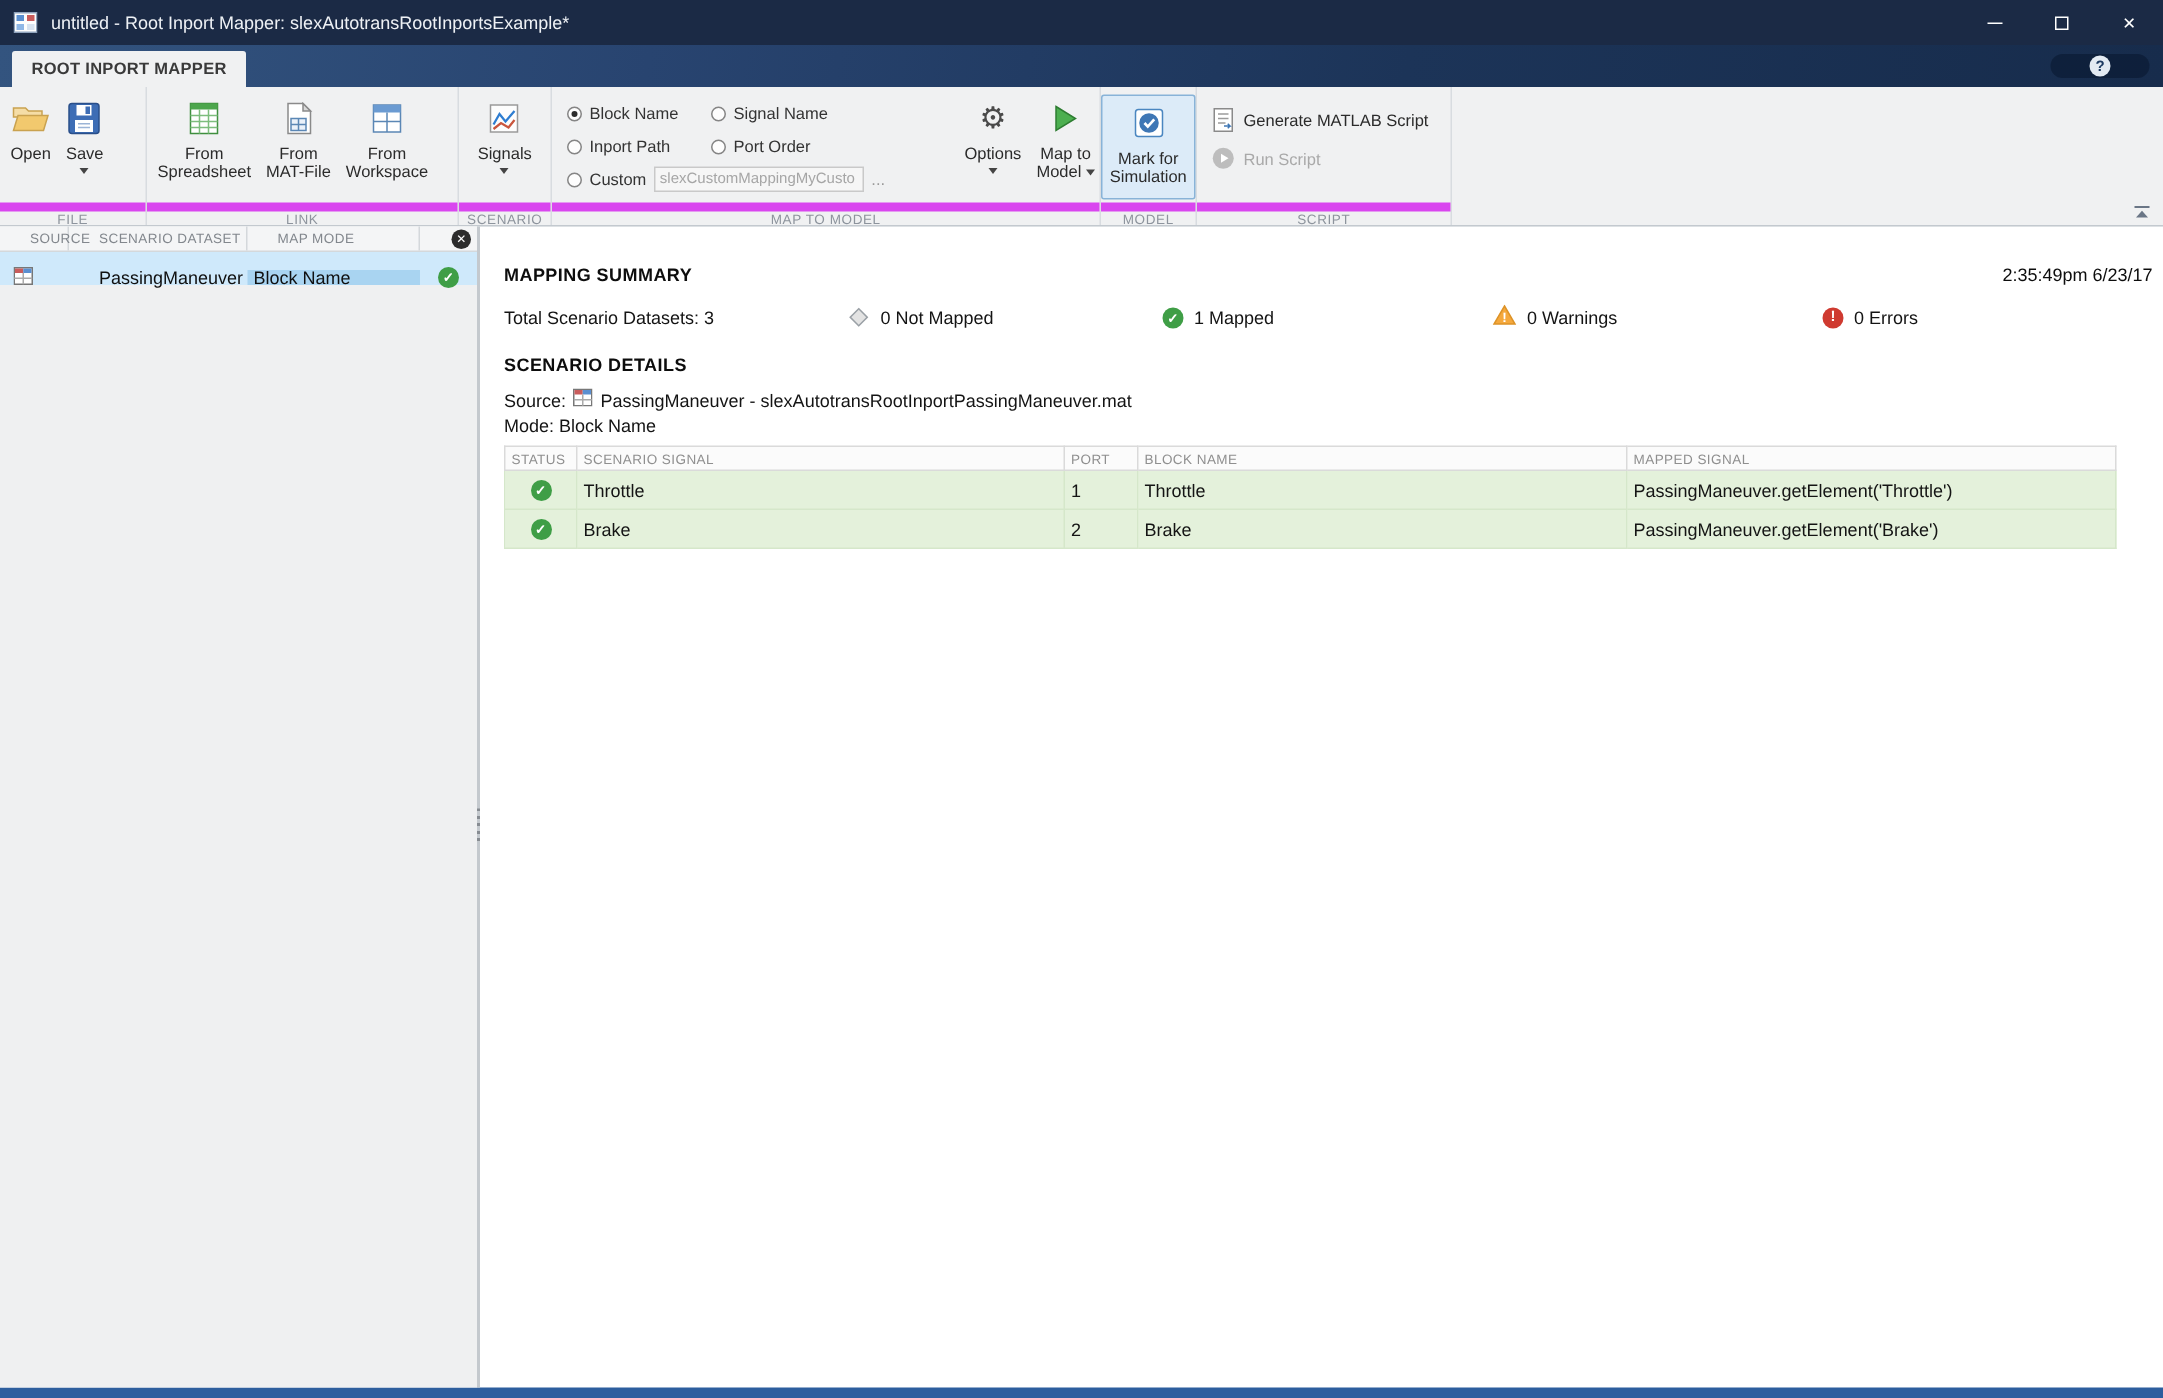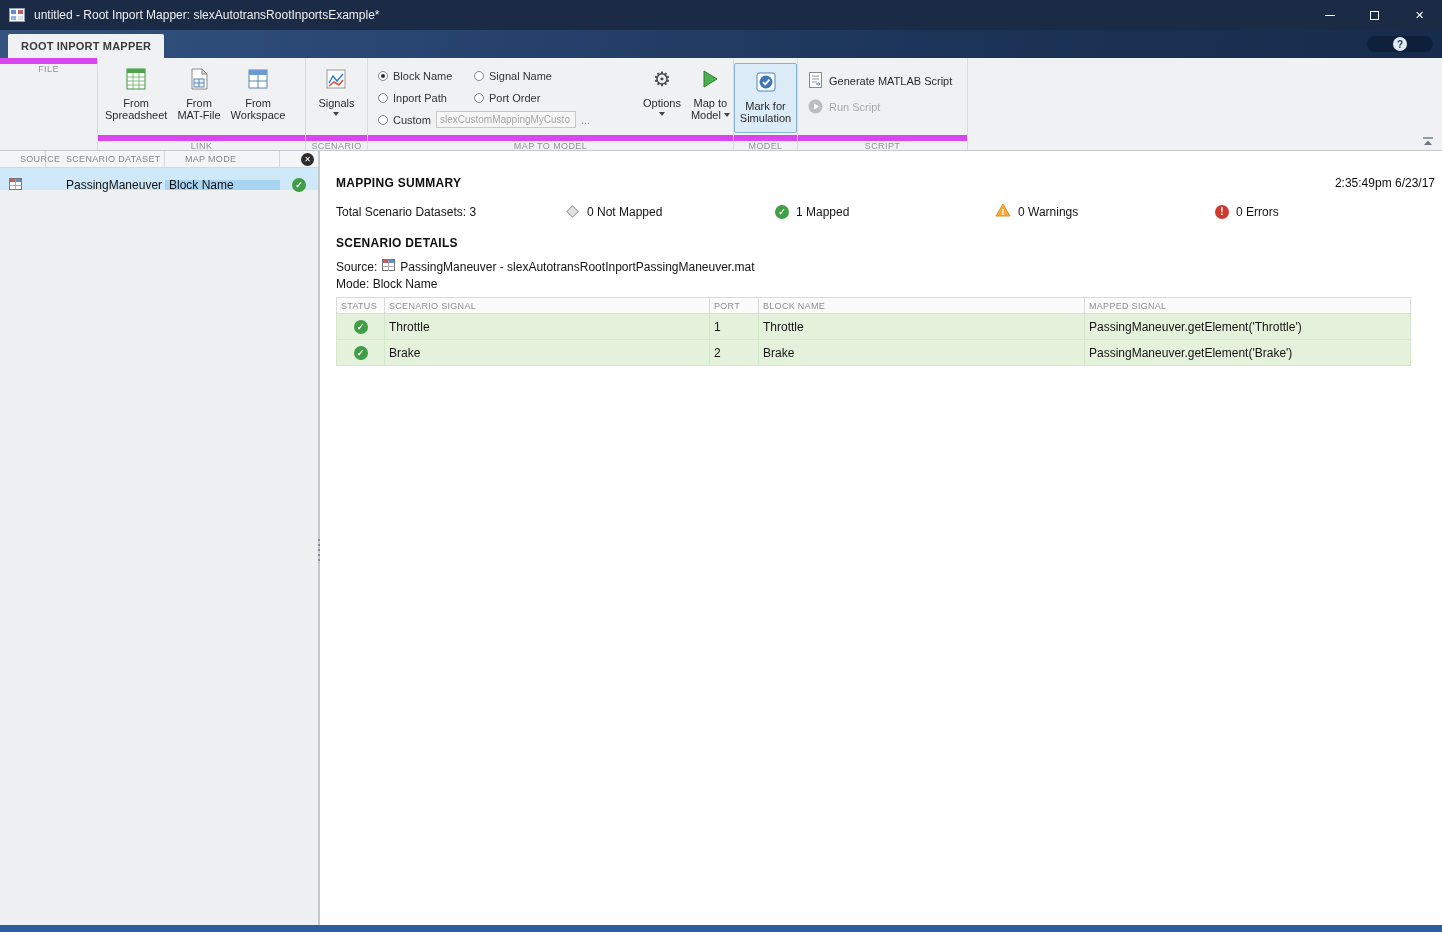--- a/index.html
+++ b/index.html
@@ -135,20 +135,45 @@
   <div class="tabbar">
     <div class="tab">ROOT INPORT MAPPER</div>
     <div class="help-pill">
       <span class="help-circle">?</span>
     </div>
   </div>
 
   <div class="ribbon">
 
     <div class="rsection" style="width:98px">
+      <div class="rsection-content">
+        <div class="rbtn">
+          <span class="icn">
+            <svg width="26" height="22" viewBox="0 0 26 22">
+                <path d="M2 4 h8 l2 2 h9 v4 H2 Z" fill="#f5dda6" stroke="#c9a250"></path>
+                <path d="M2 19 L5 9 h20 l-3 10 Z" fill="#f2c96e" stroke="#c9a250"></path>
+              </svg>
+          </span>
+          <span class="lbl">Open</span>
+        </div>
+        <div class="rbtn">
+          <span class="icn">
+            <svg width="22" height="22" viewBox="0 0 22 22">
+                <rect x="1" y="1" width="20" height="20" rx="2" fill="#3d6db5" stroke="#2a4f8a"></rect>
+                <rect x="6" y="2" width="10" height="7" fill="#ffffff"></rect>
+                <rect x="12" y="3" width="3" height="5" fill="#3d6db5"></rect>
+                <rect x="5" y="12" width="12" height="8" fill="#ffffff"></rect>
+                <line x1="7" y1="14.5" x2="15" y2="14.5" stroke="#9bb4d6"></line>
+                <line x1="7" y1="17" x2="15" y2="17" stroke="#9bb4d6"></line>
+              </svg>
+          </span>
+          <span class="lbl">Save</span>
+          <span class="arrow-down arrow-under"></span>
+        </div>
+      </div>
       <div class="rsection-label">FILE</div>
     </div>
 
     <div class="rsection" style="width:208px">
       <div class="rsection-content">
         <div class="rbtn">
           <span class="icn">
             <svg width="22" height="22" viewBox="0 0 22 22">
                 <rect x="2" y="1" width="18" height="20" fill="#ffffff" stroke="#3f8f3f"></rect>
                 <rect x="2" y="1" width="18" height="4" fill="#4ca64c"></rect>

